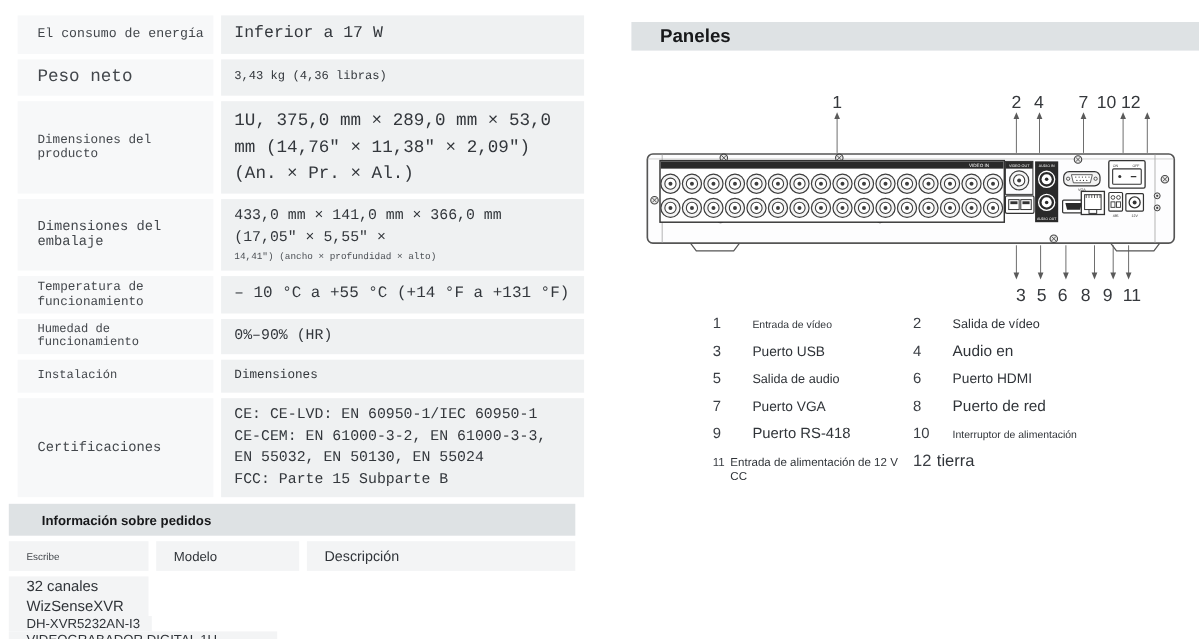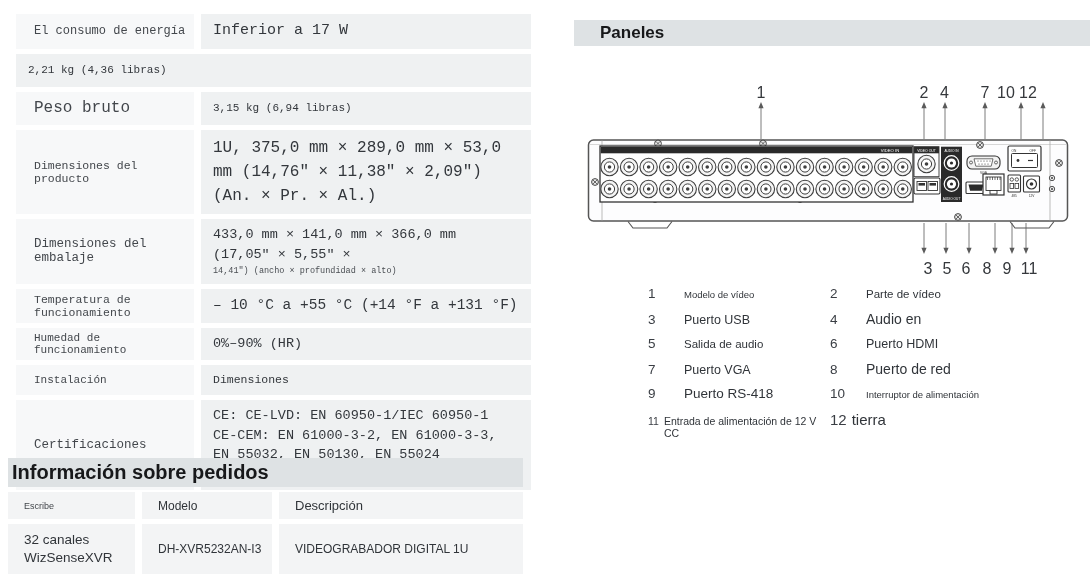--- a/index.html
+++ b/index.html
@@ -22,21 +22,21 @@
   .r5{min-height:42px} .r5 .slabel{font-size:12.5px} .r5 .sval{font-size:13.5px}
   .r5 .note{font-size:8.5px; color:#4a4e53;}
   .r6{min-height:34px} .r6 .slabel{font-size:11.5px} .r6 .sval{font-size:14.5px}
   .r7{min-height:32px} .r7 .slabel{font-size:11px}  .r7 .sval{font-size:13.5px}
   .r8{min-height:30px} .r8 .slabel{font-size:11px}  .r8 .sval{font-size:11.5px}
   .r9{min-height:82px} .r9 .slabel{font-size:12.5px} .r9 .sval{font-size:13.5px; line-height:1.45}
 
   
   .bar { background:#dee2e4; color:#17181a; font-weight:bold; display:flex; align-items:center; }
   #panels-bar { left:563px; top:20px; width:517px; height:26px; font-size:17px; padding-left:26px;margin-left:11px; }
-  #order-bar  { width:515px; height:29px; font-size:20px; padding-left:4px; }
+  #order-bar  { width:515px; height:29px; font-size:12px; padding-left:30px; }
 
   
   #diagram { left:580px; top:78px; width:510px; height:212px; }
 
   
   #legend { left:563px; top:286px; width:522px; }
   .lrow { display:flex; align-items:baseline; height:25px; }
   .litem { display:flex; align-items:baseline; }
   .litem.l { width:267px; padding-left:85px; flex-shrink:0; }
   .lnum { display:inline-block; width:36px; font-size:13.5px; color:#3a3e44; flex-shrink:0; }
@@ -46,42 +46,37 @@
   .fs-sm{font-size:10.5px}
 
   
   #order { left:8px; top:458px; width:515px; }
   .orow { display:flex; margin-top:5px; }
   .ocell { background:#f3f4f5; margin-right:7px; display:flex; flex-direction:column;
            justify-content:center; padding-left:16px; }
   .oc1 { width:127px; } .oc2 { width:130px; } .oc3 { width:244px; margin-right:0; }
   .ohead { height:27px; }
   .ohead .oc1{font-size:9px; color:#43474c} .ohead .oc2{font-size:12px} .ohead .oc3{font-size:13px}
-  .odata { height:50px; }
+  .odata { height:50px;flex-direction:column; }
   .odata .oc1{font-size:13.5px; line-height:1.35} .odata .oc2{font-size:12px} .odata .oc3{font-size:12px}
 </style>
 </head>
 <body>
 
 <div id="spec-table" class="abs">
   <div class="srow r1">
     <div class="slabel">El consumo de energía</div>
     <div class="sval">
         <span>Inferior a 17 W</span>
       </div>
   </div>
   <div class="srow r2">
-    <div class="sval">
-        <span>2,21 kg (4,36 libras)</span>
-      </div>
-  </div>
-  <div class="srow r3">
-    <div class="slabel">Peso bruto</div>
-    <div class="sval">
-        <span>3,15 kg (6,94 libras)</span>
+    <div class="slabel">Peso neto</div>
+    <div class="sval">
+        <span>3,43 kg (4,36 libras)</span>
       </div>
   </div>
   <div class="srow r4">
     <div class="slabel">Dimensiones del producto</div>
     <div class="sval">
         <span>1U, 375,0 mm × 289,0 mm × 53,0 mm (14,76" × 11,38" × 2,09") (An. × Pr. × Al.)</span>
       </div>
   </div>
   <div class="srow r5">
     <div class="slabel">Dimensiones del embalaje</div>
@@ -332,25 +327,25 @@
     <text x="427" y="196">9</text>
     <text x="449" y="196">11</text>
   </g>
 </svg>
 </div>
 
 <div id="legend" class="abs">
   <div class="lrow">
     <div class="litem l">
       <span class="lnum">1</span>
-      <span class="sz-xs">Modelo de vídeo</span>
+      <span class="sz-xs">Entrada de vídeo</span>
     </div>
     <div class="litem">
       <span class="lnum">2</span>
-      <span class="sz-s">Parte de vídeo</span>
+      <span class="sz-s">Salida de vídeo</span>
     </div>
   </div>
   <div class="lrow">
     <div class="litem l">
       <span class="lnum">3</span>
       <span class="sz-m">Puerto USB</span>
     </div>
     <div class="litem">
       <span class="lnum">4</span>
       <span class="sz-l">Audio en</span>

